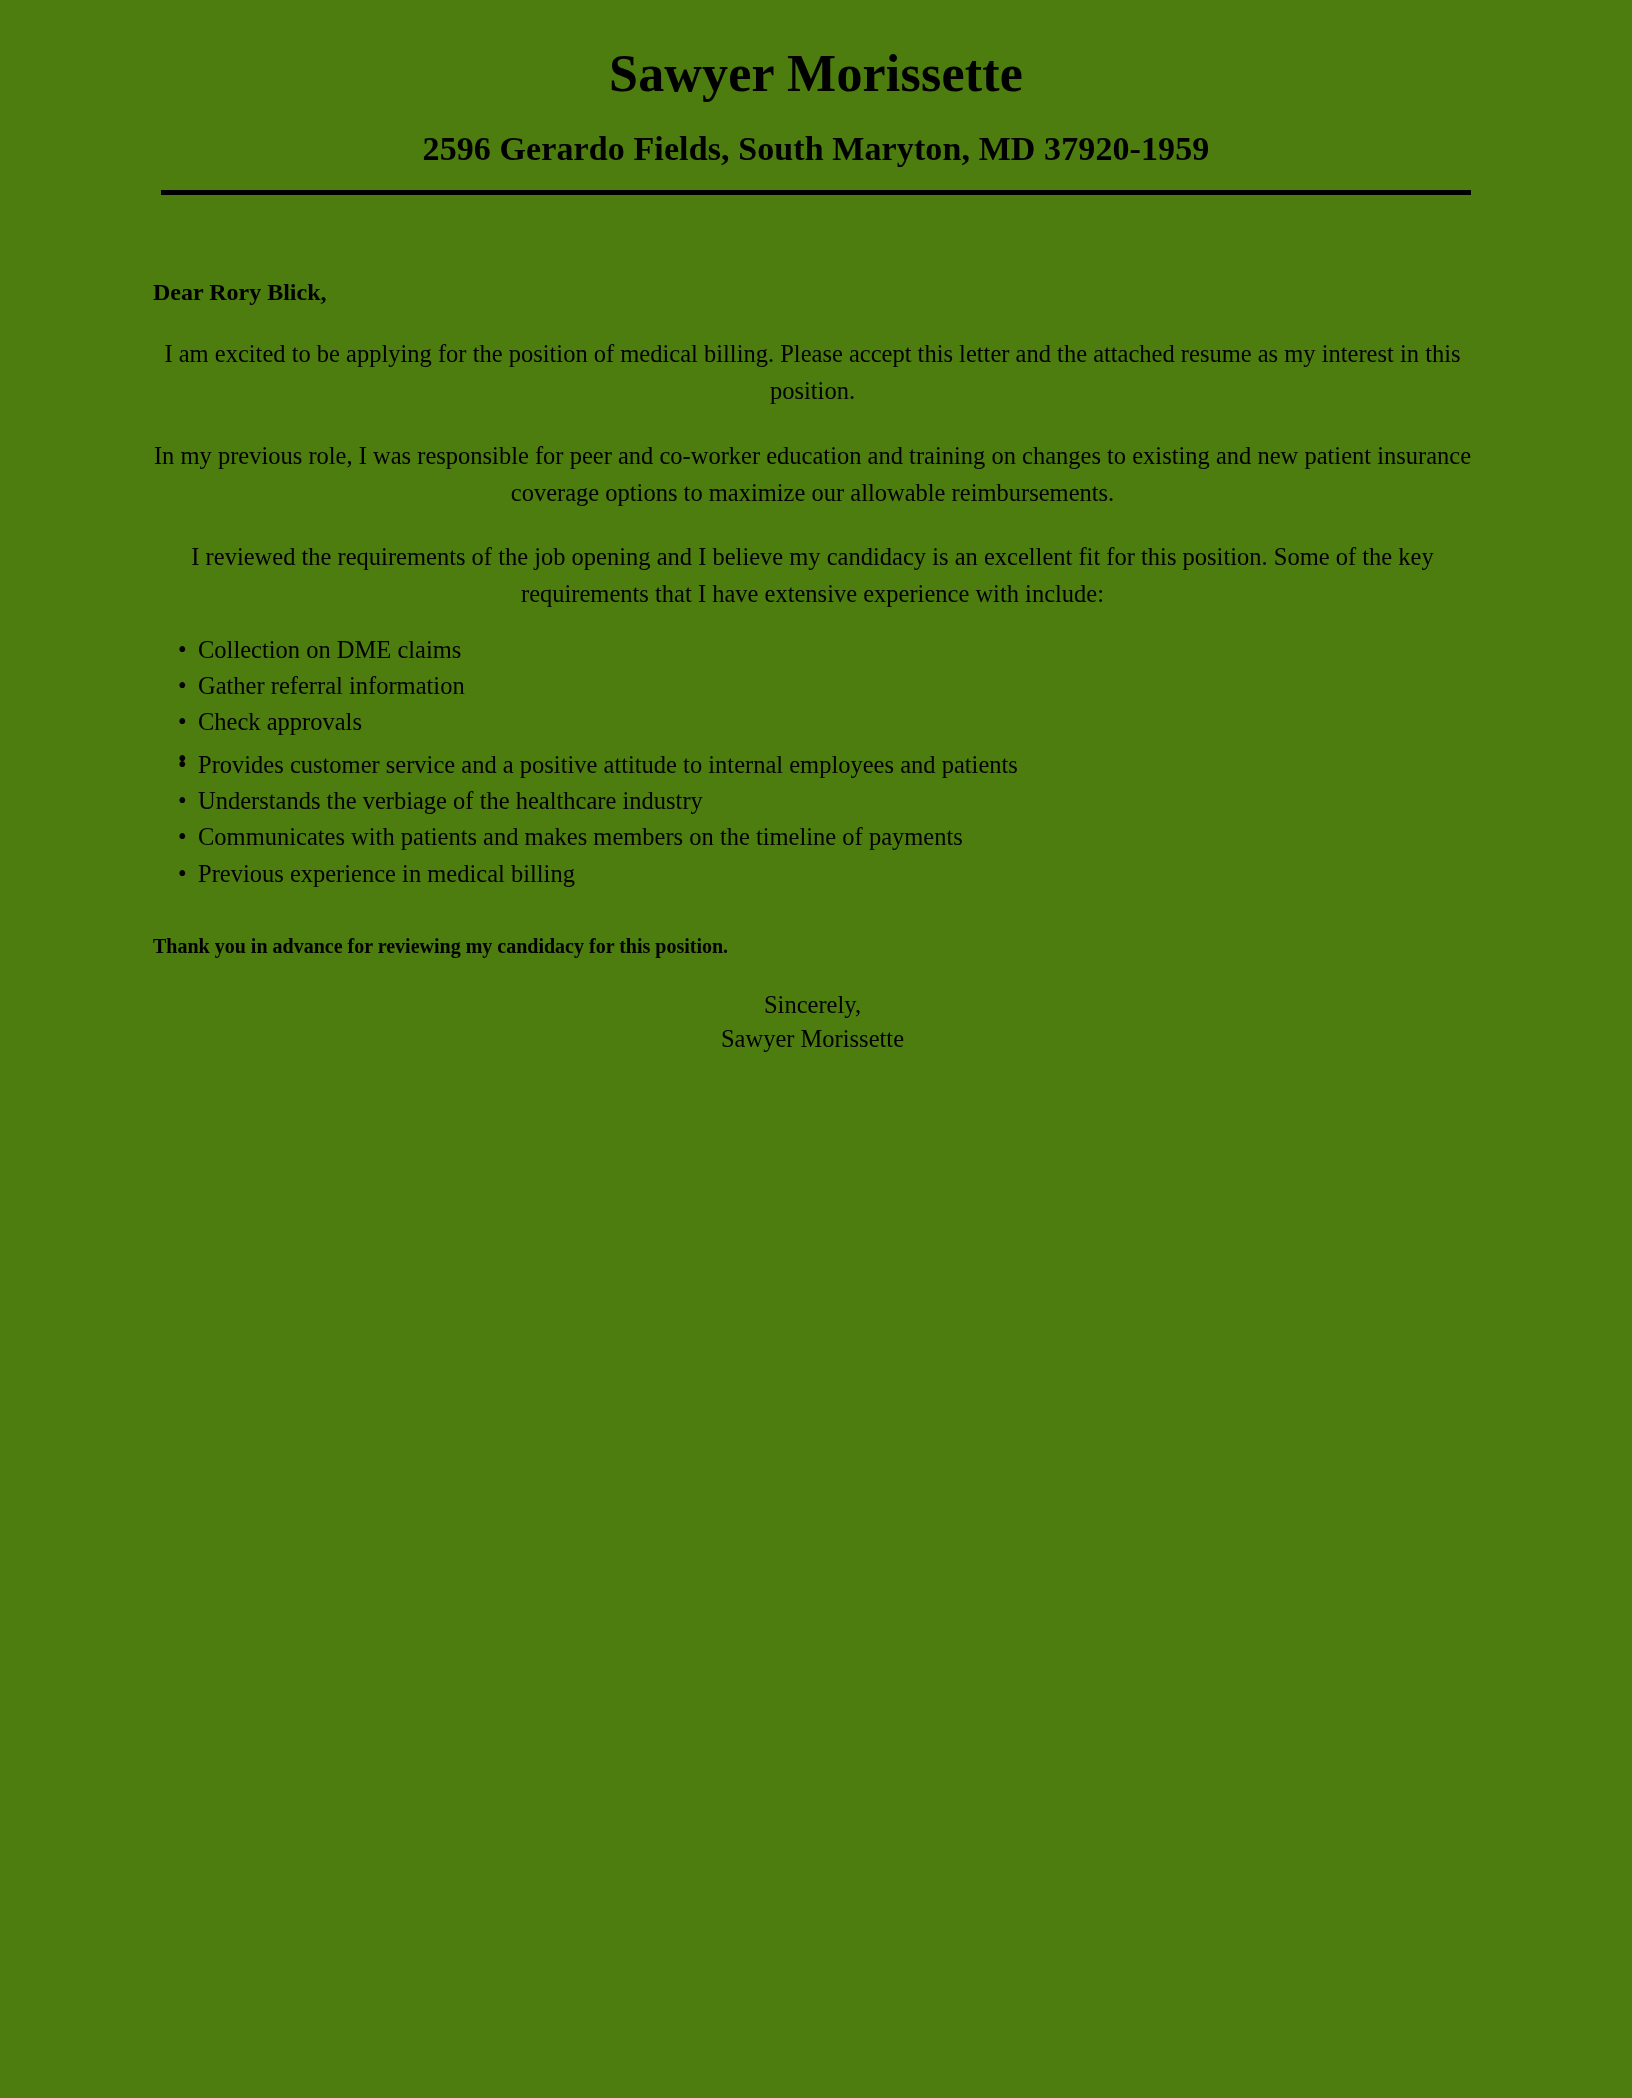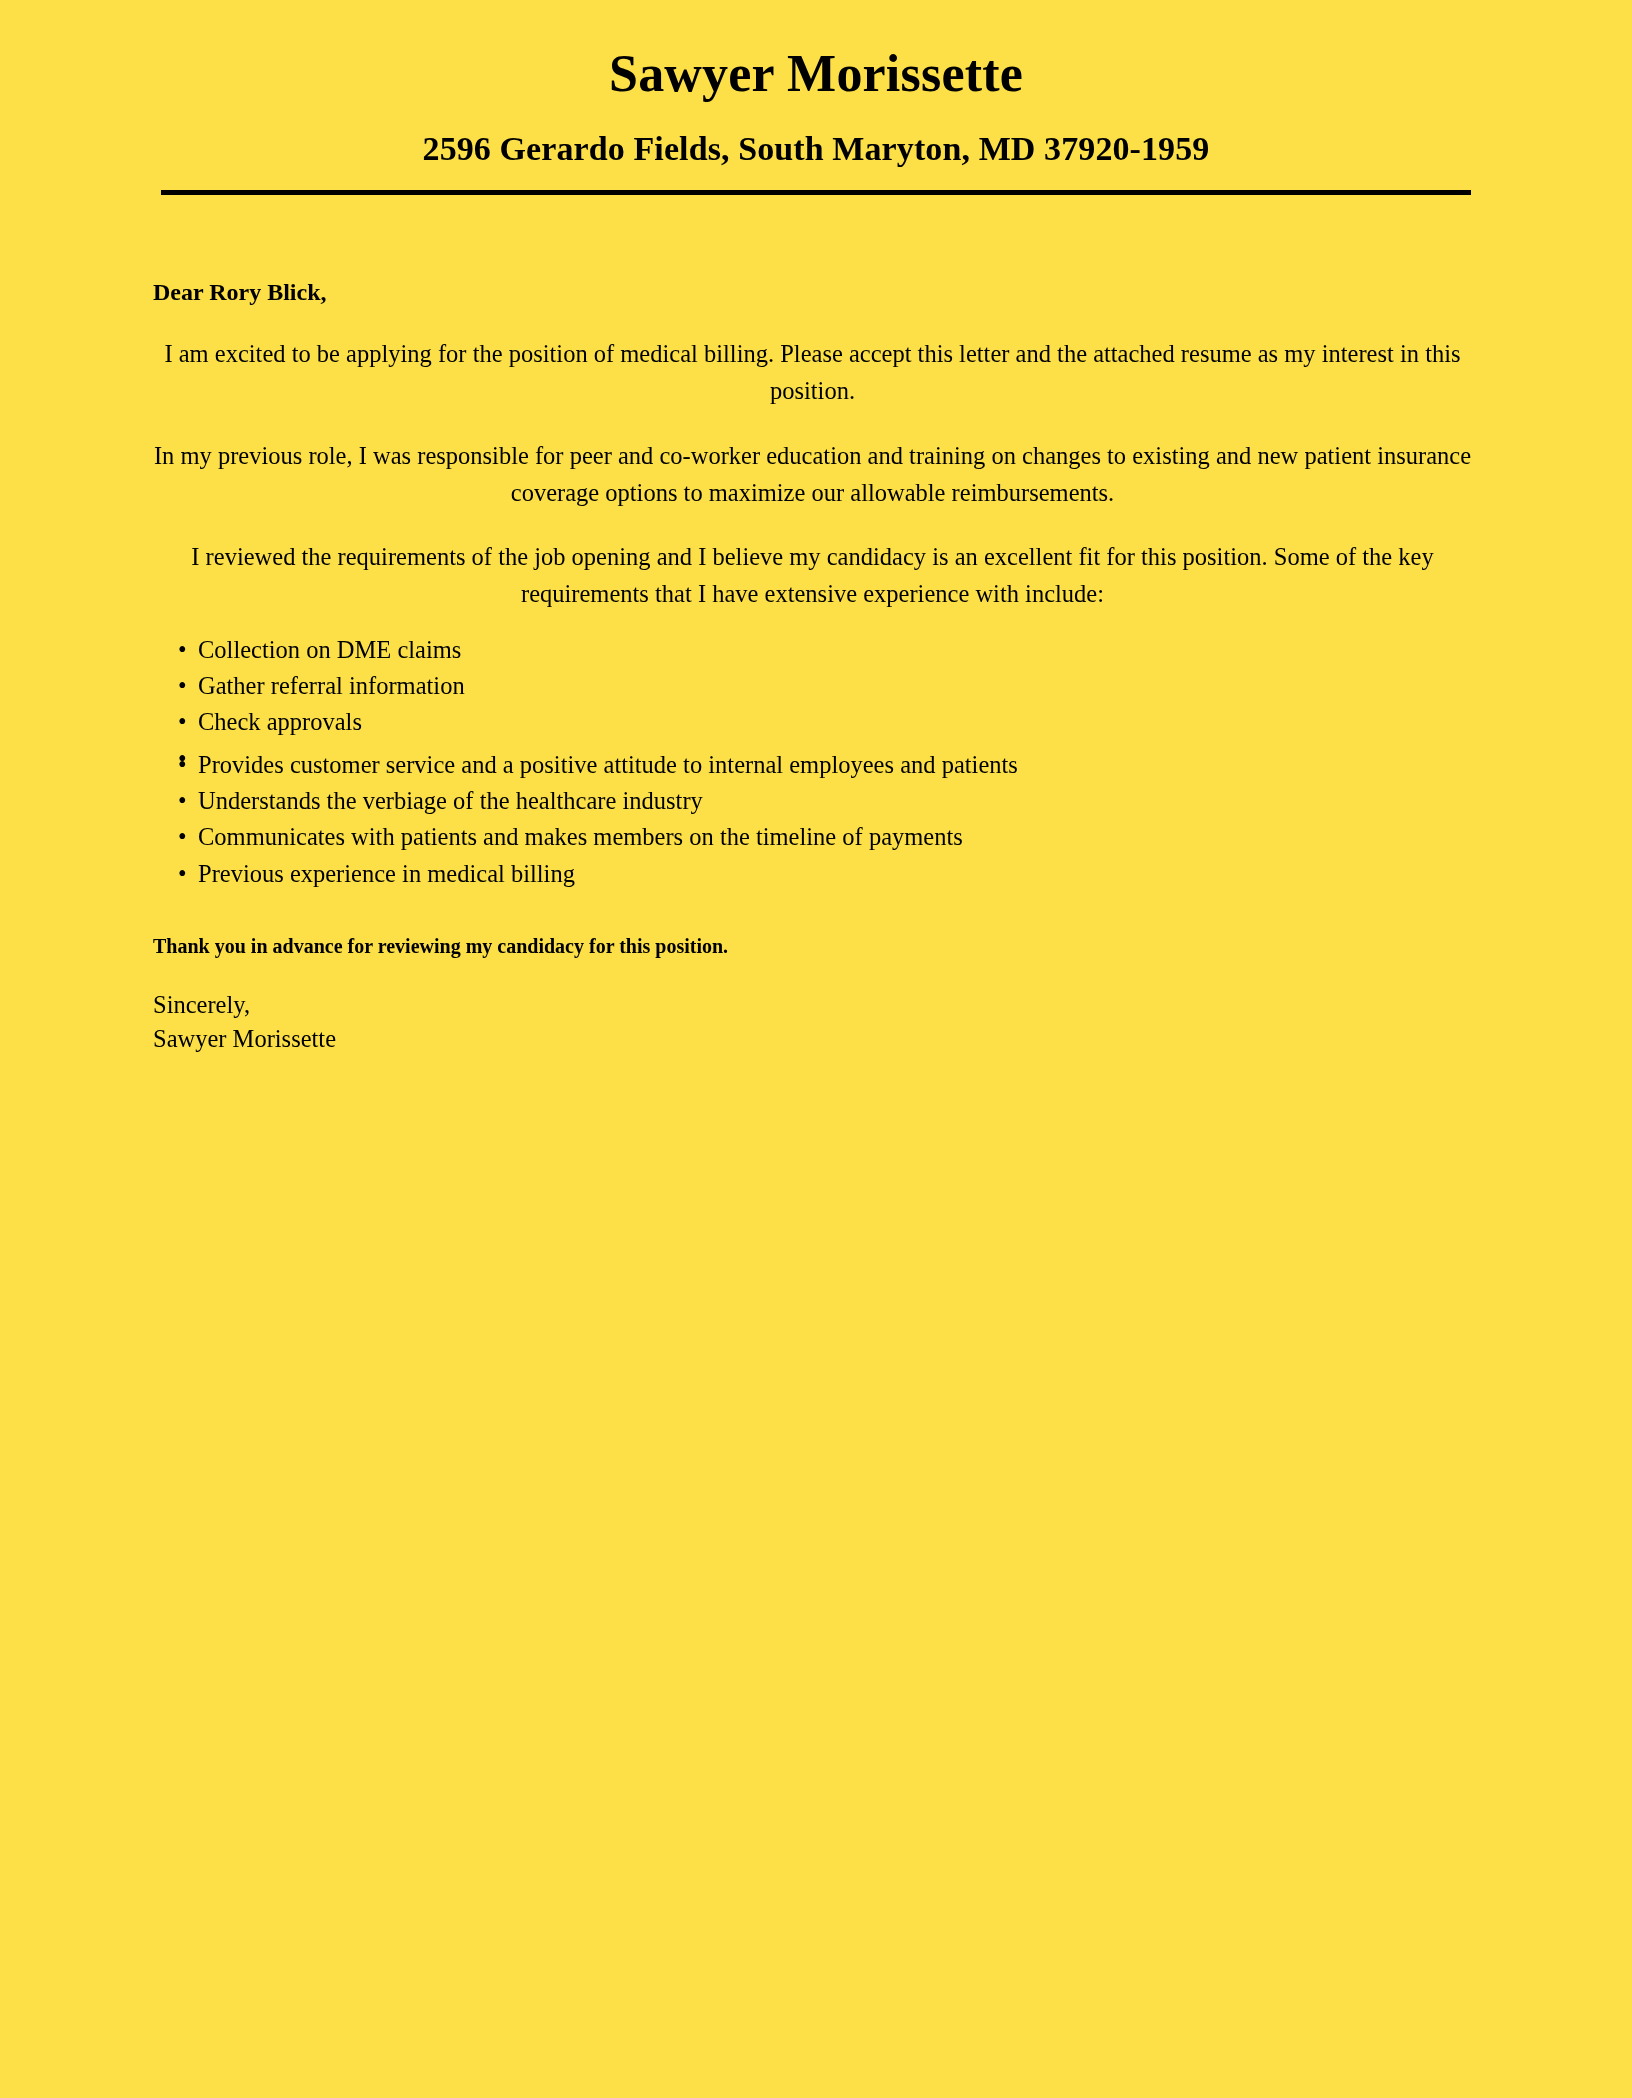--- a/index.html
+++ b/index.html
@@ -12,21 +12,21 @@
     height: 2098px;
     font-family: "Liberation Serif", "DejaVu Serif", serif;
     color: #000000;
     -webkit-font-smoothing: antialiased;
   }
 
   .page {
     position: relative;
     width: 1632px;
     height: 2098px;
-    background: #fde047;
+    background: #4d7c0f;
     box-sizing: border-box;
     overflow: hidden;
   }
 
   
   .letterhead {
     padding-top: 44px;
     text-align: center;
   }
   .applicant-name {
@@ -95,20 +95,21 @@
     padding-top: 38px;
     line-height: 1.35;
   }
   .signoff-block {
     padding-top: 28px;
   }
   .signoff-line {
     font-size: 24.5px;
     line-height: 1.38;
     margin: 0;
+    text-align: center;
   }
 </style>
 </head>
 <body>
 
 <div class="page">
 
   <header class="letterhead">
     <h1 class="applicant-name">Sawyer Morissette</h1>
     <p class="applicant-address">2596 Gerardo Fields, South Maryton, MD 37920-1959</p>

